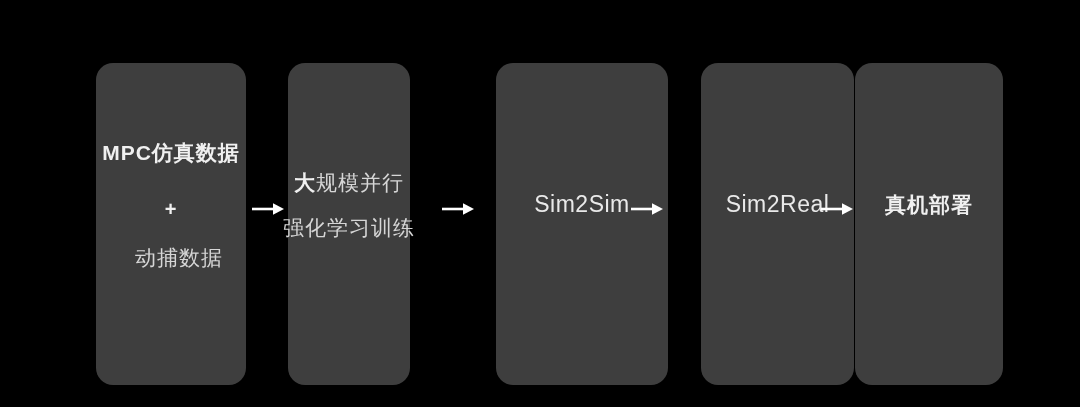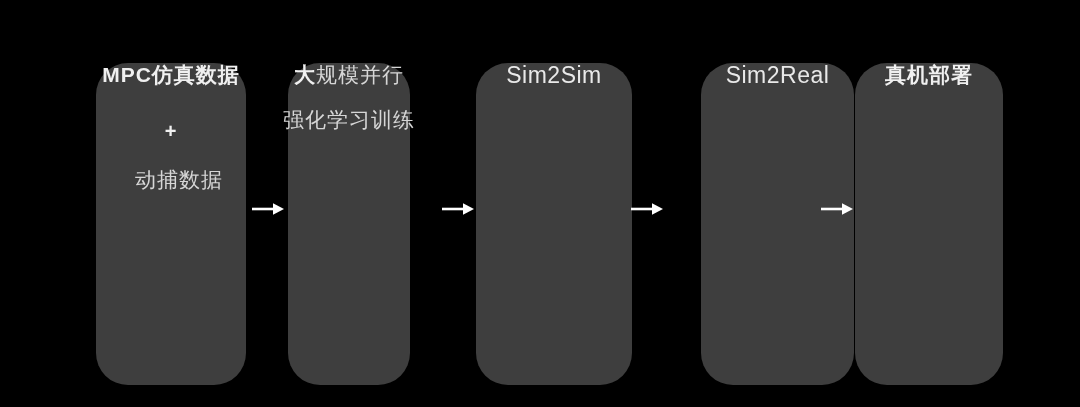--- a/index.html
+++ b/index.html
@@ -20,31 +20,32 @@
     width: 1080px;
     height: 407px;
     background: var(--bg);
     overflow: hidden;
   }
   .box {
     position: absolute;
     top: 63px;
     height: 322px;
     background: var(--box);
-    border-radius: 32px;
+    border-radius: 17px;
     display: flex;
     flex-direction: column;
     align-items: center;
+    justify-content: center;
     padding-bottom: 38px;
     box-sizing: border-box;
     text-align: center;
   }
   .box-1 { left: 96px;  width: 150px; }
   .box-2 { left: 288px; width: 122px; }
-  .box-3 { left: 476px; width: 156px; }
+  .box-3 { left: 496px; width: 172px; }
   .box-4 { left: 701px; width: 153px; }
   .box-5 { left: 855px; width: 148px; }
 
   .line {
     font-size: 21px;
     line-height: 1.1;
     color: var(--text-regular);
     letter-spacing: 1px;
     white-space: nowrap;
   }

